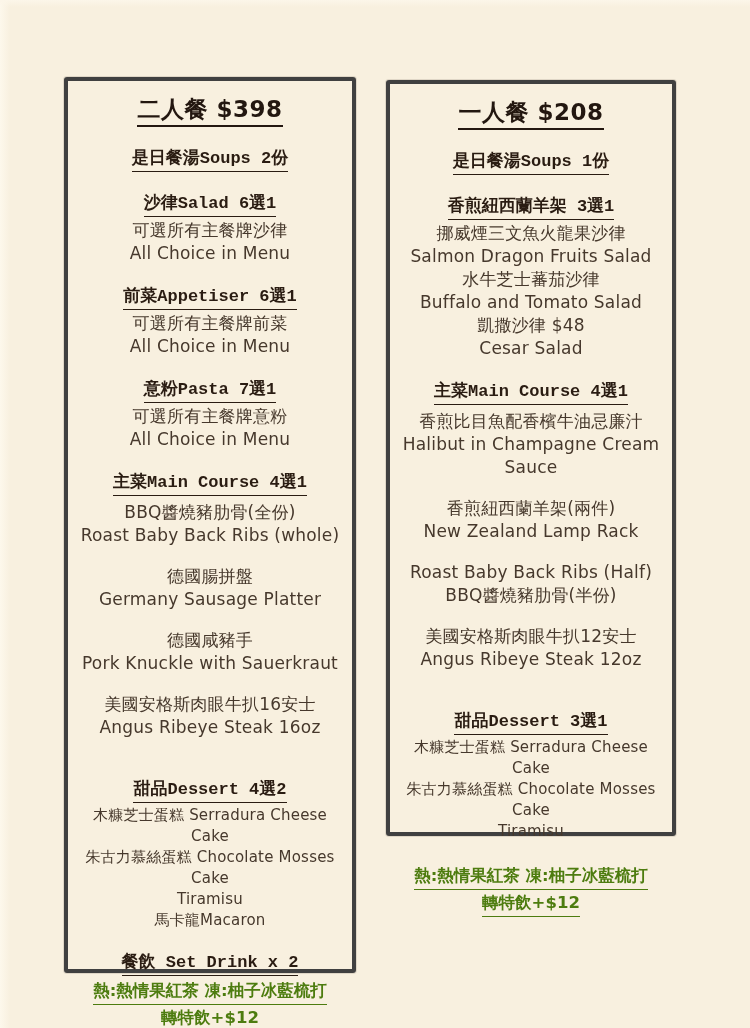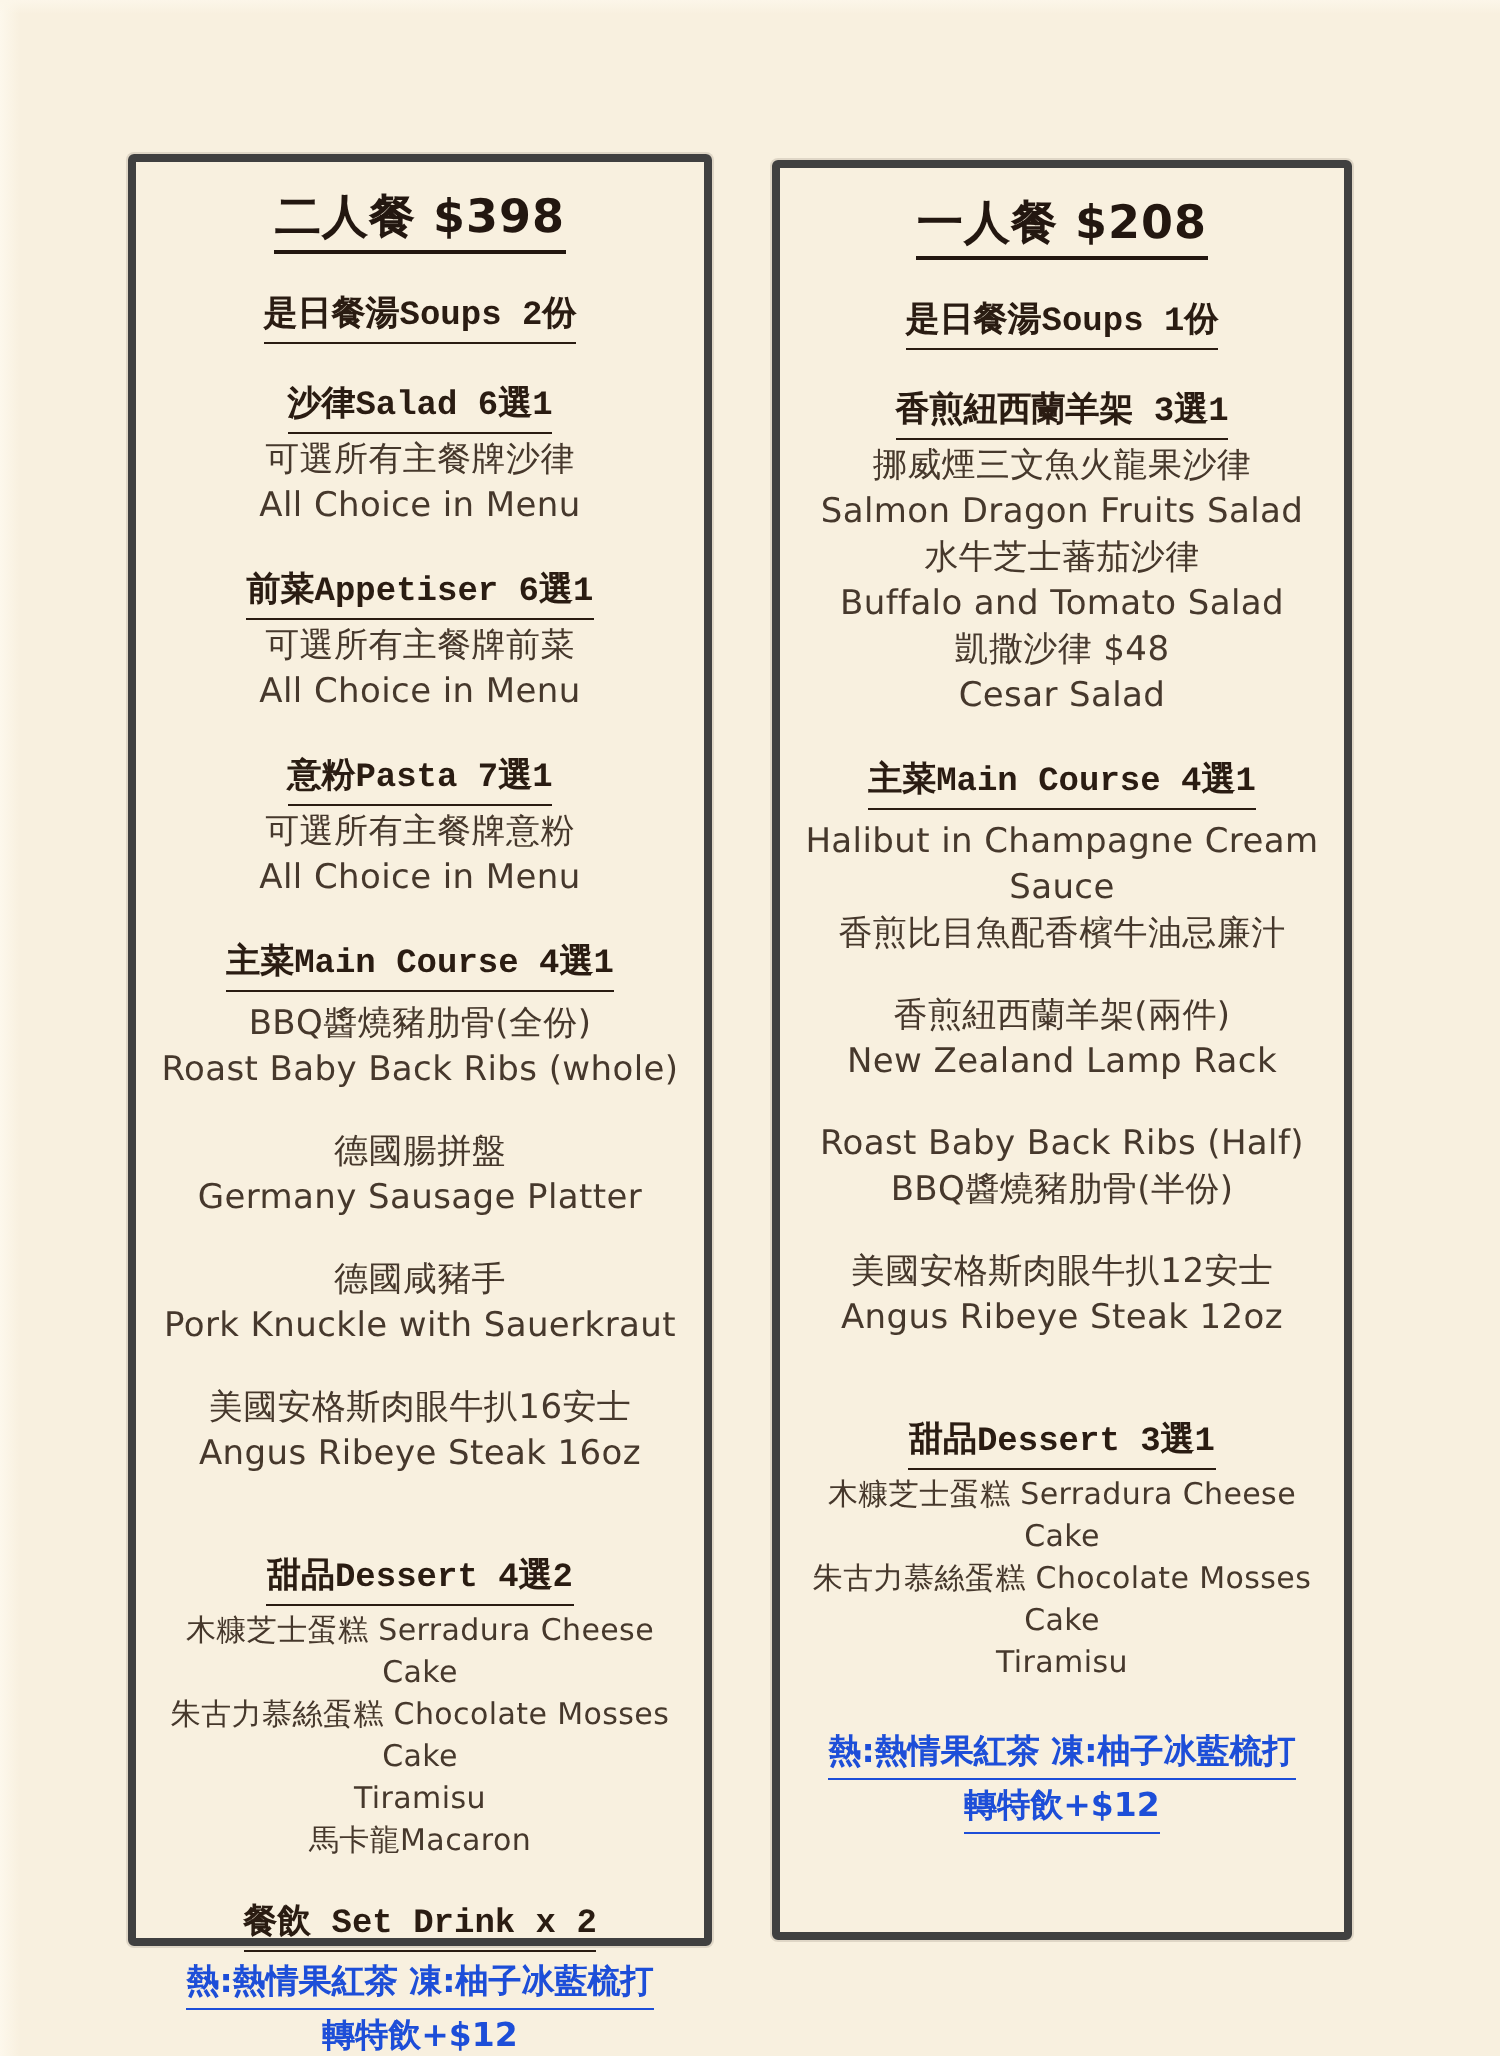--- a/index.html
+++ b/index.html
@@ -29,21 +29,21 @@
 
   .menu-box {
     position: absolute;
     box-sizing: border-box;
     border: 4px solid #404040;
     border-radius: 3px;
     text-align: center;
     box-shadow: 0 0 0 1px rgba(51,36,26,0.12);
   }
   #menu-left  { left: 64px;  top: 77px; width: 292px; height: 896px; }
-  #menu-right { left: 386px; top: 80px; width: 290px; height: 890px; }
+  #menu-right { left: 386px; top: 80px; width: 290px; height: 756px; }
 
   .menu-inner { padding: 12px 12px 0; }
 
   .menu-title {
     margin: 2px 0 0;
     font-size: 23px;
     line-height: 28px;
     font-weight: 700;
     color: #231710;
     letter-spacing: 0.5px;
@@ -74,21 +74,21 @@
     line-height: 21px;
     letter-spacing: 0.2px;
   }
   .items { margin-top: 5px; }
   .items .item + .item { margin-top: 18px; }
 
   .drink-line {
     font-size: 16.5px;
     line-height: 25px;
     font-weight: 700;
-    color: #1d4ed8;
+    color: #4d7c0f;
   }
   .mt-lg { margin-top: 40px; }
 </style>
 </head>
 <body>
 
 <div class="page-edge-left"></div>
 <div class="page-edge-top"></div>
 
 <section class="menu-box" id="menu-left">
@@ -201,22 +201,22 @@
       <div class="line">凱撒沙律 $48</div>
       <div class="line">Cesar Salad</div>
     </div>
 
     <div class="section">
       <div class="heading">
         <span class="u">主菜Main Course 4選1</span>
       </div>
       <div class="items">
         <div class="item">
+          <div class="line">香煎比目魚配香檳牛油忌廉汁</div>
           <div class="line">Halibut in Champagne Cream Sauce</div>
-          <div class="line">香煎比目魚配香檳牛油忌廉汁</div>
         </div>
         <div class="item">
           <div class="line">香煎紐西蘭羊架(兩件)</div>
           <div class="line">New Zealand Lamp Rack</div>
         </div>
         <div class="item">
           <div class="line">Roast Baby Back Ribs (Half)</div>
           <div class="line">BBQ醬燒豬肋骨(半份)</div>
         </div>
         <div class="item">

